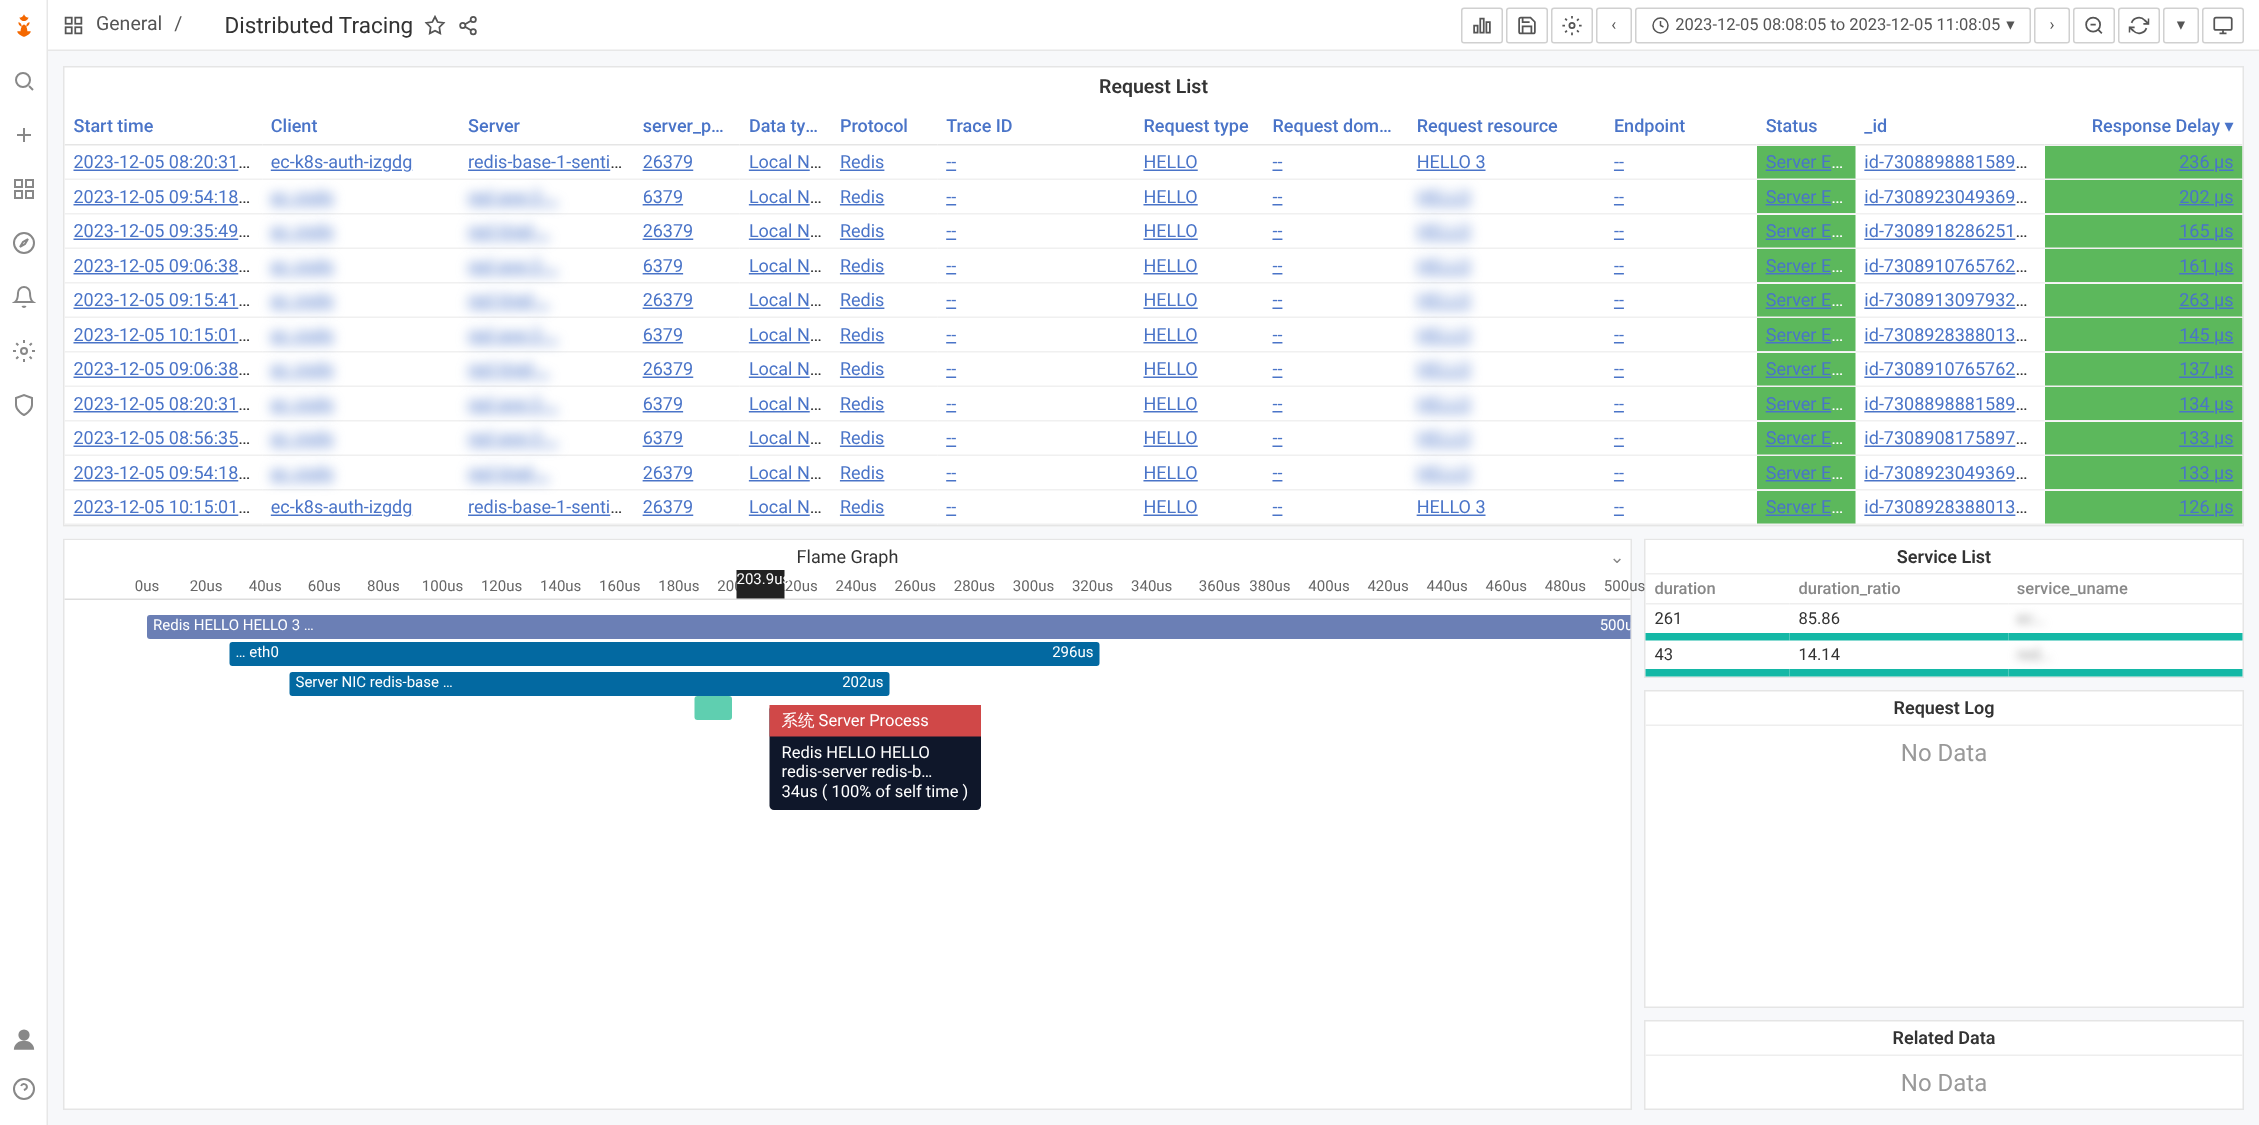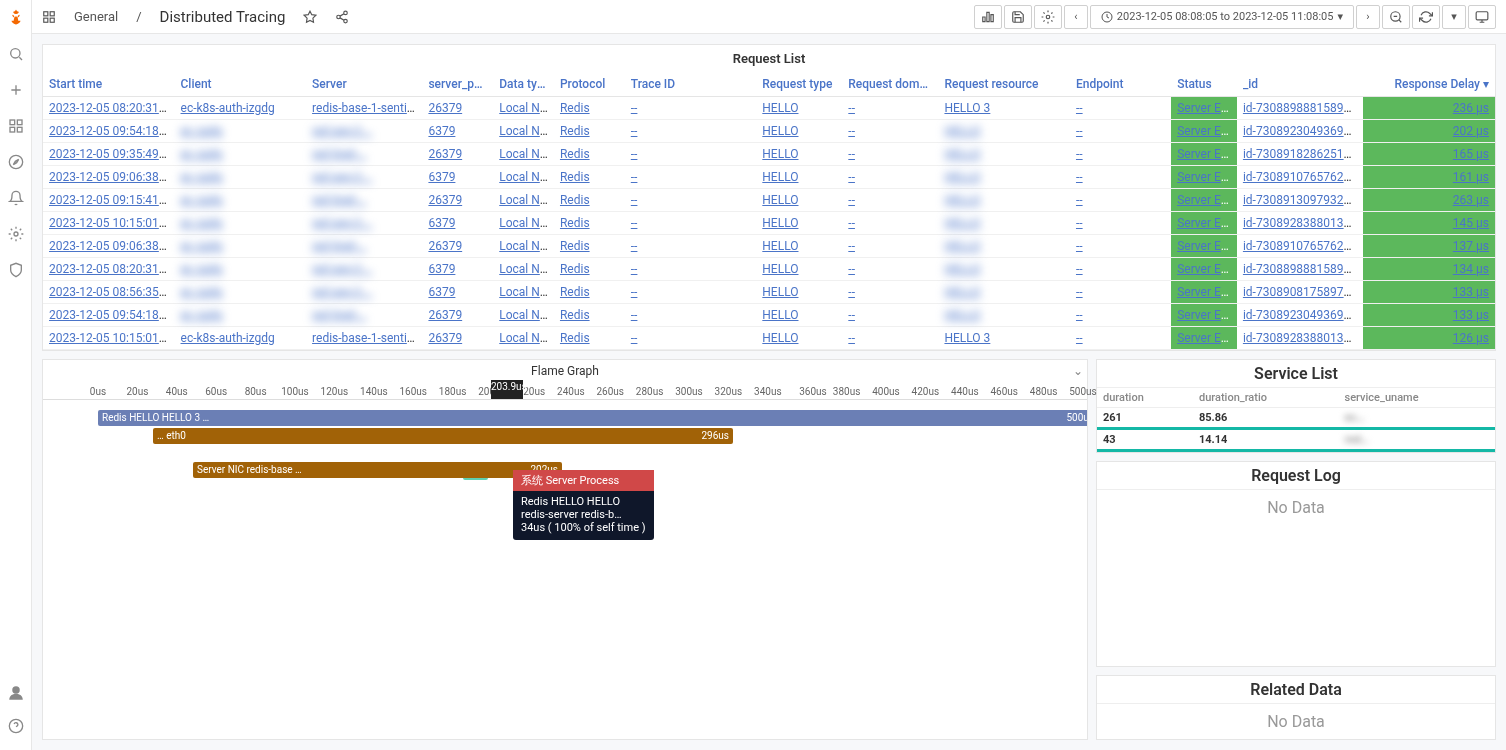--- a/index.html
+++ b/index.html
@@ -8,22 +8,22 @@
 
 
 .sidebar { width: 32px; background: #fff; border-right: 1px solid #e7e7e7; display: flex; flex-direction: column; align-items: center; padding: 8px 0; gap: 20px; }
 .sidebar .logo { color: #f46800; }
 .sidebar .icon { color: #888; cursor: pointer; }
 .sidebar-bottom { margin-top: auto; display: flex; flex-direction: column; gap: 16px; align-items: center; padding-bottom: 8px; }
 
 
 .main { flex: 1; display: flex; flex-direction: column; overflow: hidden; }
 .topbar { height: 34px; display: flex; align-items: center; padding: 0 10px; border-bottom: 1px solid #e7e7e7; background: #fff; gap: 8px; }
-.breadcrumb { display: flex; align-items: center; gap: 18px; font-size: 13px; color: #555; text-align: right; }
-.breadcrumb .title { font-size: 15px; color: #333; }
+.breadcrumb { display: flex; align-items: center; gap: 8px; font-size: 13px; color: #555; text-align: right; }
+.breadcrumb .title { font-size: 15px; color: #333; margin-left: 20px; }
 .topbar-right { margin-left: auto; display: flex; align-items: center; gap: 2px; }
 .tb-btn { height: 24px; min-width: 24px; padding: 0 6px; border: 1px solid #d0d0d0; background: #fff; border-radius: 2px; display: flex; align-items: center; justify-content: center; cursor: pointer; color: #555; font-size: 11px; gap: 4px; }
 .tb-btn.wide { padding: 0 10px; }
 
 
 .content { flex: 1; padding: 10px; overflow: hidden; display: flex; flex-direction: column; gap: 8px; }
 
 
 .panel { background: #fff; border: 1px solid #e5e5e5; }
 .panel-title { text-align: center; padding: 6px 0; font-size: 13px; font-weight: 600; color: #333; }
@@ -43,32 +43,32 @@
 .lower { display: flex; gap: 8px; flex: 1; overflow: hidden; }
 .flame-panel { flex: 1; background: #fff; border: 1px solid #e5e5e5; display: flex; flex-direction: column; position: relative; }
 .flame-header { display: flex; align-items: center; justify-content: center; position: relative; padding: 4px 0 2px; }
 .flame-header .chev { color: #888; position: absolute; right: 4px; }
 .ruler { position: relative; height: 20px; border-bottom: 1px solid #ddd; font-size: 10px; color: #666; }
 .ruler span { position: absolute; bottom: 2px; transform: translateX(-50%); }
 .ruler .marker { position: absolute; top: 0; bottom: 0; width: 32px; background: #222; color: #fff; text-align: center; font-size: 10px; line-height: 14px; }
 .flame-body { flex: 1; position: relative; overflow: hidden; }
 .bar { position: absolute; height: 16px; font-size: 10px; color: #fff; line-height: 16px; padding: 0 4px; overflow: hidden; white-space: nowrap; border-radius: 2px; }
 .bar.blue { background: #6b7fb5; }
-.bar.gray { background: #a16207; }
+.bar.gray { background: #0369a1; }
 .bar.teal { background: #5fcfb0; }
 .tooltip { position: absolute; background: #0f172a; color: #fff; font-size: 11px; padding: 6px 8px; border-radius: 3px; max-width: 260px; }
 .tooltip .hdr { background: #d04848; margin: -6px -8px 4px; padding: 3px 8px; }
 
 .right-col { width: 400px; display: flex; flex-direction: column; gap: 8px; overflow: hidden; }
 .small-panel { background: #fff; border: 1px solid #e5e5e5; }
-.small-panel .ptitle { text-align: center; padding: 4px 0; font-size: 16px; font-weight: 600; border-bottom: 1px solid #eee; }
+.small-panel .ptitle { text-align: center; padding: 4px 0; font-size: 12px; font-weight: 600; border-bottom: 1px solid #eee; }
 .small-panel .nodata { text-align: center; padding: 8px 0; color: #999; font-size: 16px; }
 table.svc { width: 100%; border-collapse: collapse; font-size: 11px; }
 table.svc th { text-align: left; padding: 3px 6px; color: #888; font-weight: 500; border-bottom: 1px solid #eee; }
-table.svc td { padding: 3px 6px; border-bottom: 3px solid #14b8a6; font-weight: bold; }
+table.svc td { padding: 3px 6px; border-bottom: 5px solid #14b8a6; }
 .svc-blur { filter: blur(3px); color: #999; }
 
 svg { display: block; }
 </style>
 </head>
 <body>
 
 <div class="app">
   <div class="sidebar">
     <span class="logo">
@@ -462,21 +462,21 @@
               <span style="left: 843px;">400us</span>
               <span style="left: 882.4px;">420us</span>
               <span style="left: 921.8px;">440us</span>
               <span style="left: 961.2px;">460us</span>
               <span style="left: 1000.6px;">480us</span>
               <span style="left: 1040px;">500us</span>
               <div class="marker" style="left: 448px;">203.9us</div>
             </div>
           <div class="flame-body" id="flame-body">
               <div class="bar teal" style="left: 420px; width: 25px; top: 64px;"><span></span><span style="float: right;"></span></div>
-              <div class="bar gray" style="left: 150px; width: 369px; top: 62px;"><span>Server NIC redis-base …</span><span style="float: right;">202us</span></div>
+              <div class="bar gray" style="left: 150px; width: 400px; top: 48px;"><span>Server NIC redis-base …</span><span style="float: right;">202us</span></div>
               <div class="bar gray" style="left: 110px; width: 580px; top: 28px;"><span>… eth0</span><span style="float: right;">296us</span></div>
               <div class="bar blue" style="left: 55px; width: 1000px; top: 10px;"><span>Redis HELLO HELLO 3 …</span><span style="float: right;">500us</span></div>
             <div class="tooltip" style="left:470px; top:70px;">
               <div class="hdr">系统 Server Process</div>
               <div>Redis HELLO HELLO</div>
               <div>redis-server redis-b…</div>
               <div>34us ( 100% of self time )</div>
             </div>
           </div>
         </div>

